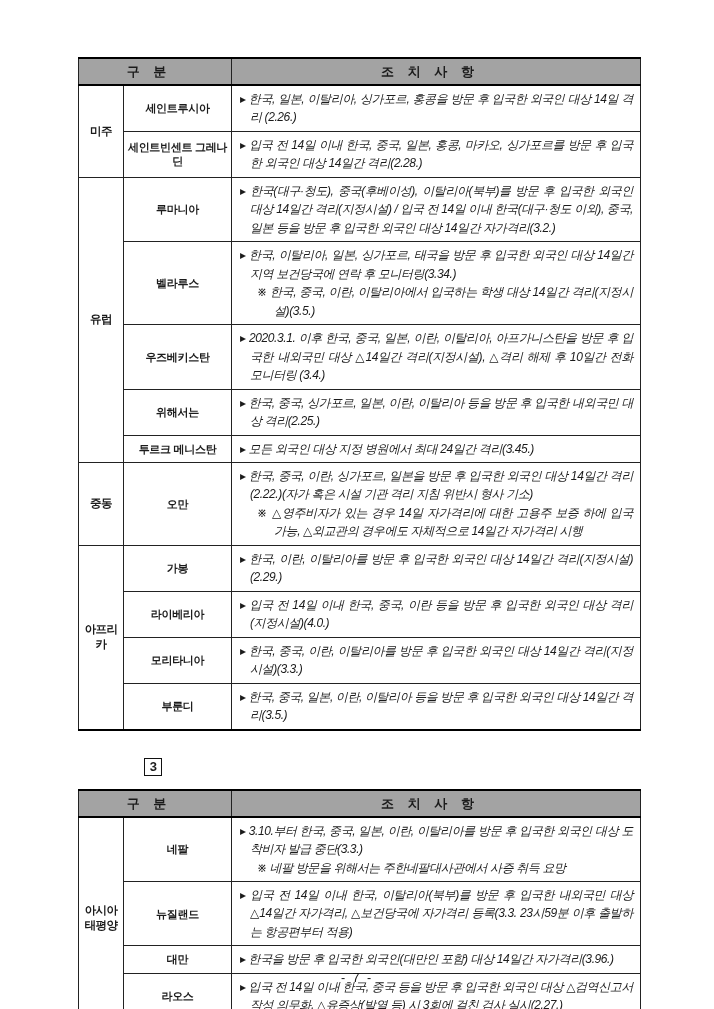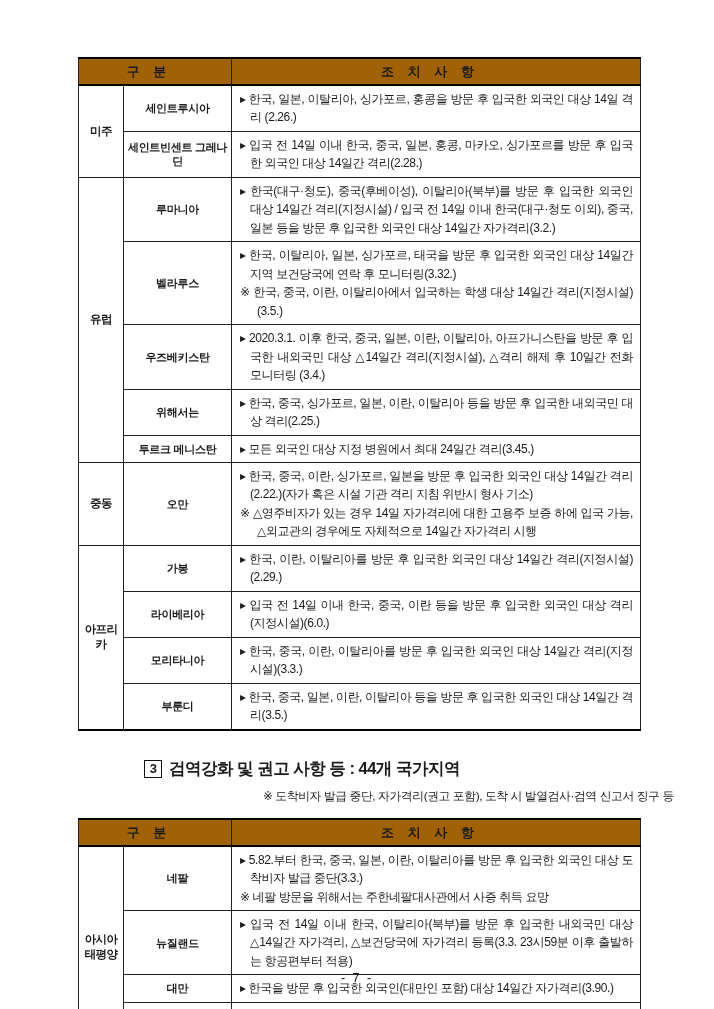--- a/index.html
+++ b/index.html
@@ -16,21 +16,21 @@
     width: 562px;
     table-layout: fixed;
   }
   table.gov-table col.c-region  { width: 45px; }
   table.gov-table col.c-country { width: 108px; }
   table.gov-table col.c-measure { width: 409px; }
 
   table.gov-table { border: 1.6px solid #000; border-top-width: 2.2px; border-bottom-width: 2.2px; }
   table.gov-table th, table.gov-table td { border: 1px solid #222; }
   table.gov-table th {
-    background: #a16207;
+    background: #a3a3a3;
     font-weight: bold;
     font-size: 13px;
     letter-spacing: 5px;
     padding: 4px 14px 3px 2px;
     border-bottom: 2px solid #000;
     text-align: center;
   }
   tr.group-start td { border-top: 1.6px solid #000; }
 
   td.region-cell {
@@ -51,23 +51,24 @@
     padding: 4px 3px;
     line-height: 1.3;
   }
   td.measures-cell {
     vertical-align: middle;
     font-size: 12px;
     line-height: 1.54;
     padding: 4px 7px 4px 8px;
     text-align: justify;
     letter-spacing: -0.4px;
+    font-style: italic;
   }
   .m-text  { padding-left: 10px; text-indent: -10px; }
-  .m-note  { padding-left: 17px; text-indent: -17px; }
+  .m-note  { padding-left: 17px; text-indent: -17px; margin-left: 17px; }
 
   .section-heading {
     margin: 27px 0 0 66px;
     font-size: 16.5px;
     font-weight: bold;
     letter-spacing: -0.5px;
     display: flex;
     align-items: center;
   }
   .num-box {
@@ -135,21 +136,21 @@
         <tr class="group-start">
           <td class="region-cell" rowspan="5">유럽</td>
           <td class="country-cell">루마니아</td>
           <td class="measures-cell">
             <div class="m-text">▸ 한국(대구·청도), 중국(후베이성), 이탈리아(북부)를 방문 후 입국한 외국인 대상 14일간 격리(지정시설) / 입국 전 14일 이내 한국(대구·청도 이외), 중국, 일본 등을 방문 후 입국한 외국인 대상 14일간 자가격리(3.2.)</div>
           </td>
         </tr>
         <tr>
           <td class="country-cell">벨라루스</td>
           <td class="measures-cell">
-            <div class="m-text">▸ 한국, 이탈리아, 일본, 싱가포르, 태국을 방문 후 입국한 외국인 대상 14일간 지역 보건당국에 연락 후 모니터링(3.32.)</div>
+            <div class="m-text">▸ 한국, 이탈리아, 일본, 싱가포르, 태국을 방문 후 입국한 외국인 대상 14일간 지역 보건당국에 연락 후 모니터링(3.34.)</div>
             <div class="m-note">※ 한국, 중국, 이란, 이탈리아에서 입국하는 학생 대상 14일간 격리(지정시설)(3.5.)</div>
           </td>
         </tr>
         <tr>
           <td class="country-cell">우즈베키스탄</td>
           <td class="measures-cell">
             <div class="m-text">▸ 2020.3.1. 이후 한국, 중국, 일본, 이란, 이탈리아, 아프가니스탄을 방문 후 입국한 내외국민 대상 △14일간 격리(지정시설), △격리 해제 후 10일간 전화 모니터링 (3.4.)</div>
           </td>
         </tr>
         <tr>
@@ -177,76 +178,74 @@
         <tr class="group-start">
           <td class="region-cell" rowspan="4">아프리카</td>
           <td class="country-cell">가봉</td>
           <td class="measures-cell">
             <div class="m-text">▸ 한국, 이란, 이탈리아를 방문 후 입국한 외국인 대상 14일간 격리(지정시설)(2.29.)</div>
           </td>
         </tr>
         <tr>
           <td class="country-cell">라이베리아</td>
           <td class="measures-cell">
-            <div class="m-text">▸ 입국 전 14일 이내 한국, 중국, 이란 등을 방문 후 입국한 외국인 대상 격리 (지정시설)(6.0.)</div>
+            <div class="m-text">▸ 입국 전 14일 이내 한국, 중국, 이란 등을 방문 후 입국한 외국인 대상 격리 (지정시설)(4.0.)</div>
           </td>
         </tr>
         <tr>
           <td class="country-cell">모리타니아</td>
           <td class="measures-cell">
             <div class="m-text">▸ 한국, 중국, 이란, 이탈리아를 방문 후 입국한 외국인 대상 14일간 격리(지정 시설)(3.3.)</div>
           </td>
         </tr>
         <tr>
           <td class="country-cell">부룬디</td>
           <td class="measures-cell">
             <div class="m-text">▸ 한국, 중국, 일본, 이란, 이탈리아 등을 방문 후 입국한 외국인 대상 14일간 격리(3.5.)</div>
           </td>
         </tr>
       </tbody>
     </table>
 
     <div class="section-heading">
       <span class="num-box">3</span>
-      <span>검역강화 및 권고 사항 등 : 44개 국가지역</span>
     </div>
-    <div class="section-note">※ 도착비자 발급 중단, 자가격리(권고 포함), 도착 시 발열검사·검역 신고서 징구 등</div>
 
     <div class="table2-wrap">
       <table class="gov-table">
         <colgroup>
             <col class="c-region">
             <col class="c-country">
             <col class="c-measure">
           </colgroup>
         <thead>
           <tr>
             <th colspan="2">구 분</th>
             <th>조 치 사 항</th>
           </tr>
         </thead>
         <tbody>
           <tr>
             <td class="region-cell" rowspan="4">아시아 태평양</td>
             <td class="country-cell">네팔</td>
             <td class="measures-cell">
-              <div class="m-text">▸ 5.82.부터 한국, 중국, 일본, 이란, 이탈리아를 방문 후 입국한 외국인 대상 도착비자 발급 중단(3.3.)</div>
+              <div class="m-text">▸ 3.10.부터 한국, 중국, 일본, 이란, 이탈리아를 방문 후 입국한 외국인 대상 도착비자 발급 중단(3.3.)</div>
               <div class="m-note">※ 네팔 방문을 위해서는 주한네팔대사관에서 사증 취득 요망</div>
             </td>
           </tr>
           <tr>
             <td class="country-cell">뉴질랜드</td>
             <td class="measures-cell">
               <div class="m-text">▸ 입국 전 14일 이내 한국, 이탈리아(북부)를 방문 후 입국한 내외국민 대상 △14일간 자가격리, △보건당국에 자가격리 등록(3.3. 23시59분 이후 출발하는 항공편부터 적용)</div>
             </td>
           </tr>
           <tr>
             <td class="country-cell">대만</td>
             <td class="measures-cell">
-              <div class="m-text">▸ 한국을 방문 후 입국한 외국인(대만인 포함) 대상 14일간 자가격리(3.90.)</div>
+              <div class="m-text">▸ 한국을 방문 후 입국한 외국인(대만인 포함) 대상 14일간 자가격리(3.96.)</div>
             </td>
           </tr>
           <tr>
             <td class="country-cell">라오스</td>
             <td class="measures-cell">
               <div class="m-text">▸ 입국 전 14일 이내 한국, 중국 등을 방문 후 입국한 외국인 대상 △검역신고서 작성 의무화, △유증상(발열 등) 시 3회에 걸친 검사 실시(2.27.)</div>
             </td>
           </tr>
         </tbody>
       </table>

